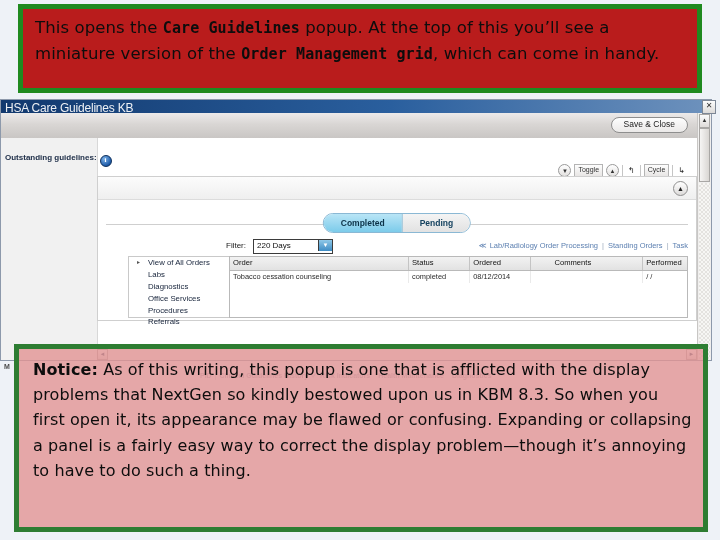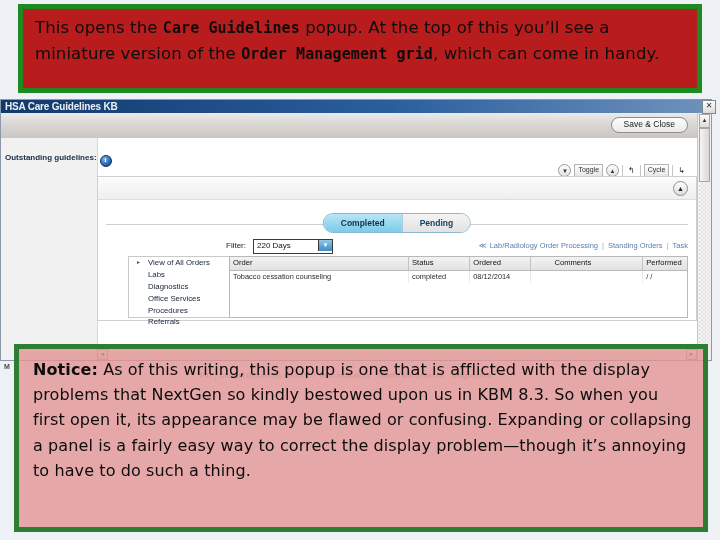--- a/index.html
+++ b/index.html
@@ -21,21 +21,21 @@
     box-sizing:border-box;
     overflow:hidden;
   }
   .titlebar{
     height:13px;width:100%;
     background:linear-gradient(to right,#12396e 0%,#2a5f9e 55%,#6e92bd 100%);
     position:relative;
   }
   .titlebar .ttl{
     position:absolute;left:4px;top:1px;
-    font-size:10px;font-weight:bold;color:#ffffff;
+    font-size:12px;font-weight:normal;color:#ffffff;
     letter-spacing:-0.2px;white-space:nowrap;
     font-family:"Liberation Sans", sans-serif;
     opacity:.92;
     text-align:right;
   }
   .toolbar{
     height:25px;width:100%;
     background:linear-gradient(to bottom,#eceaea 0%,#d9d6d4 45%,#c9c6c4 100%);
     border-bottom:1px solid #9a9a9a;
     position:relative;

